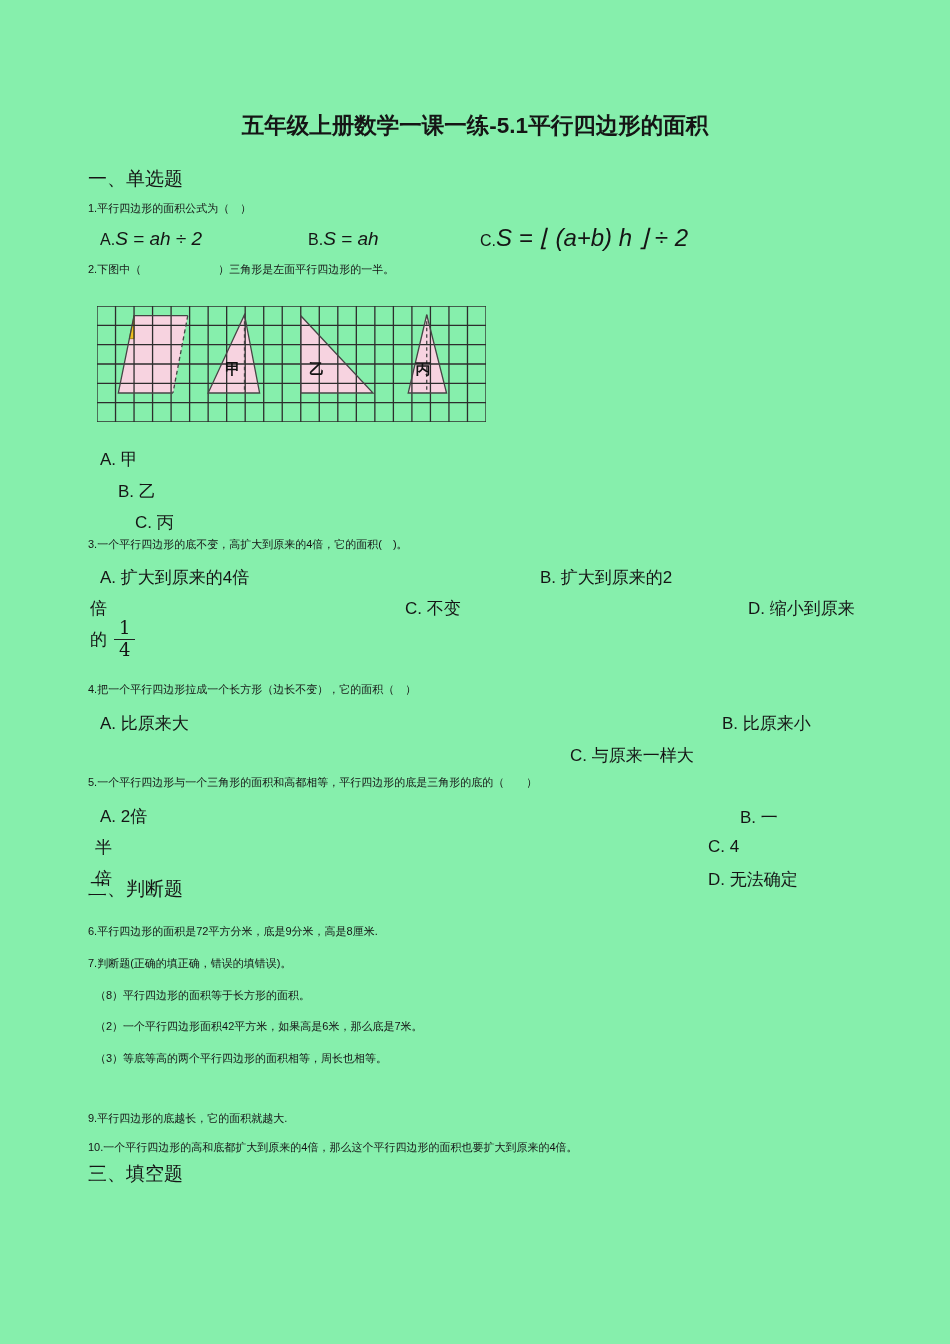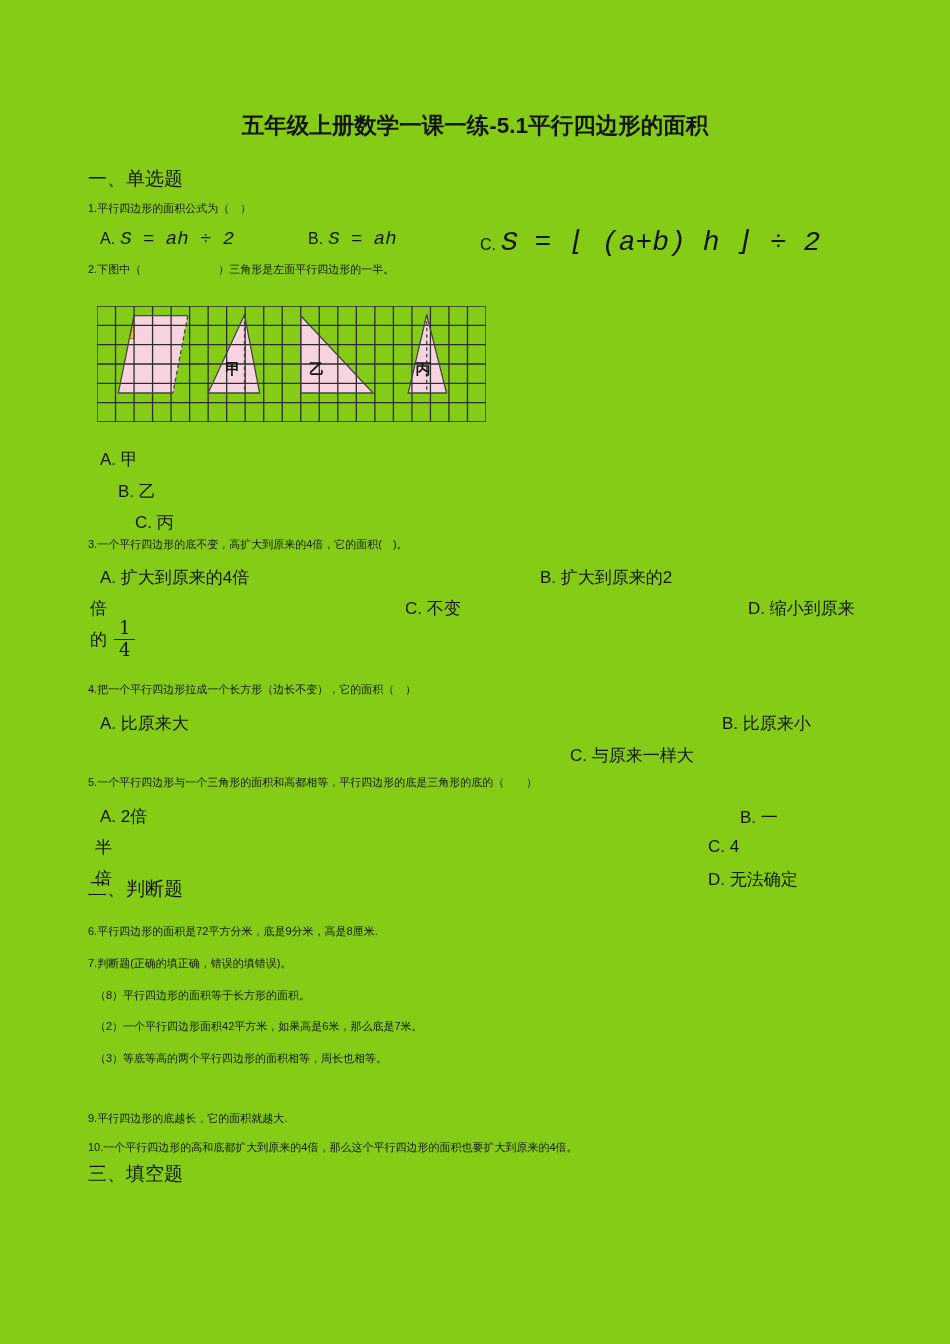--- a/index.html
+++ b/index.html
@@ -1,24 +1,24 @@
 <!DOCTYPE html>
 <html><head>
 <meta charset="utf-8">
 <style>
   html,body{margin:0;padding:0;background:#ffffff;}
-  .page{position:relative;width:950px;height:1344px;background:#84cc16;overflow:hidden;
+  .page{position:relative;width:950px;height:1344px;background:#86efac;overflow:hidden;
         font-family:"Liberation Sans",sans-serif;color:#151515;}
   .title{position:absolute;left:0;right:0;top:110px;text-align:center;
          font-size:22.5px;font-weight:bold;margin:0;}
   .sec{position:absolute;font-size:19px;font-weight:normal;white-space:nowrap;}
   .ln{position:absolute;font-size:11px;white-space:nowrap;}
   .opt{position:absolute;font-size:17px;white-space:nowrap;}
-  .math{font-family:Liberation Mono, monospace;font-style:italic;font-size:19px;margin-left:5px;}
-  .math.big{font-size:28px;}
+  .math{font-family:Liberation Sans, sans-serif;font-style:italic;font-size:19px;}
+  .math.big{font-size:24px;}
   .optlabel{font-size:16px;}
   .fracline{position:absolute;display:flex;align-items:center;gap:7px;font-size:17px;}
   .frac{display:inline-block;text-align:center;font-family:"DejaVu Serif",serif;
         font-size:18px;line-height:1.15;}
   .frac .num{display:block;border-bottom:1.6px solid #222;padding:0 5px;}
   .frac .den{display:block;}
   .figwrap{position:absolute;left:97px;top:306px;width:389px;height:116px;}
 </style>
 </head>
 <body>

